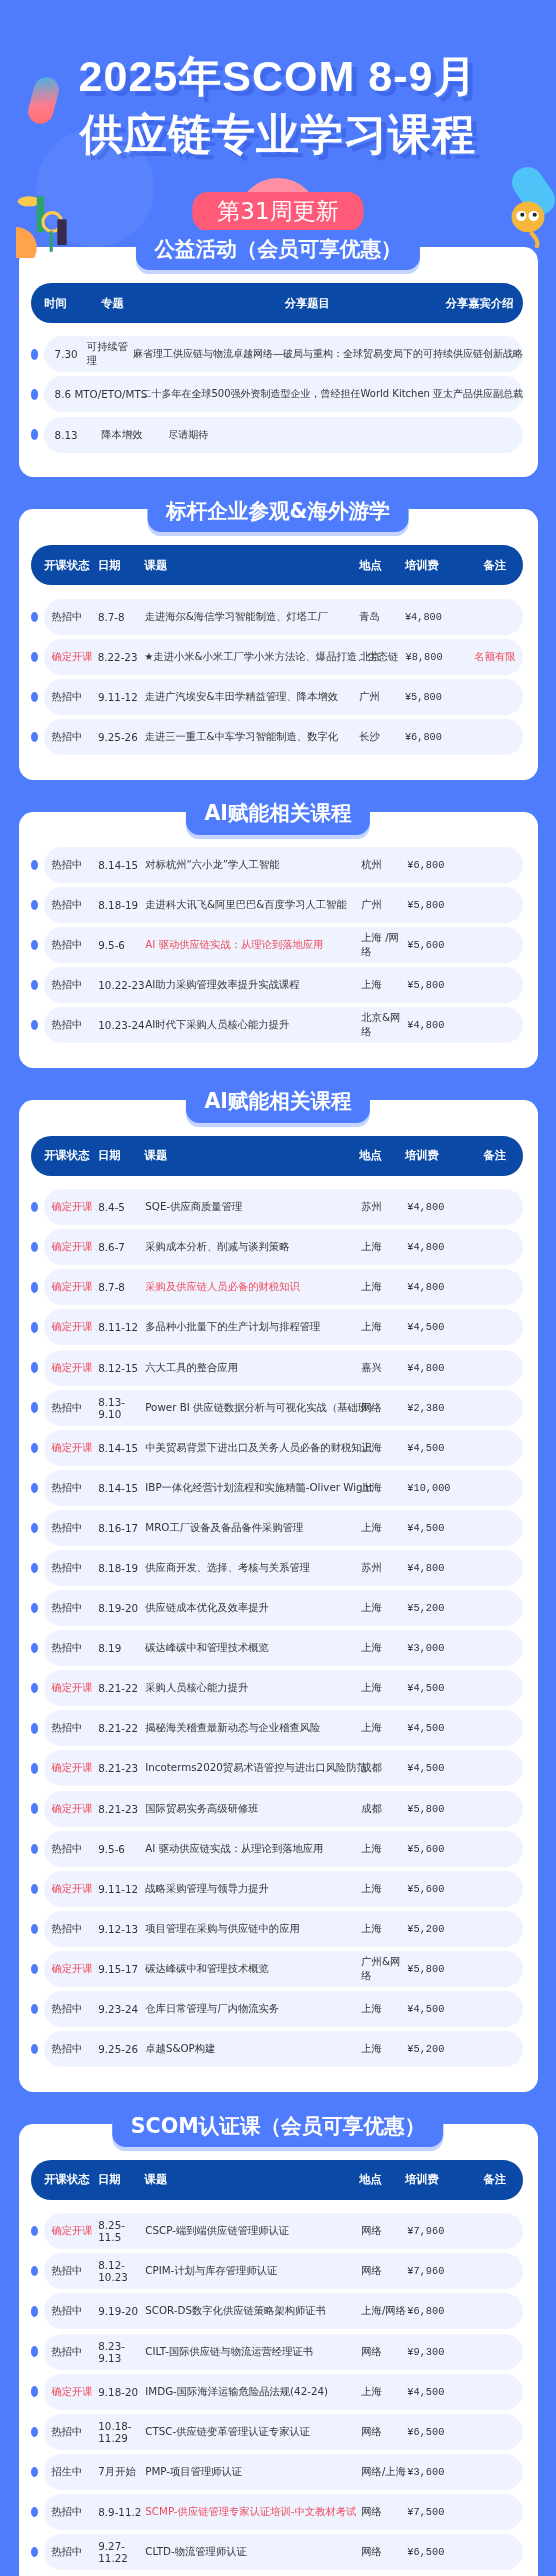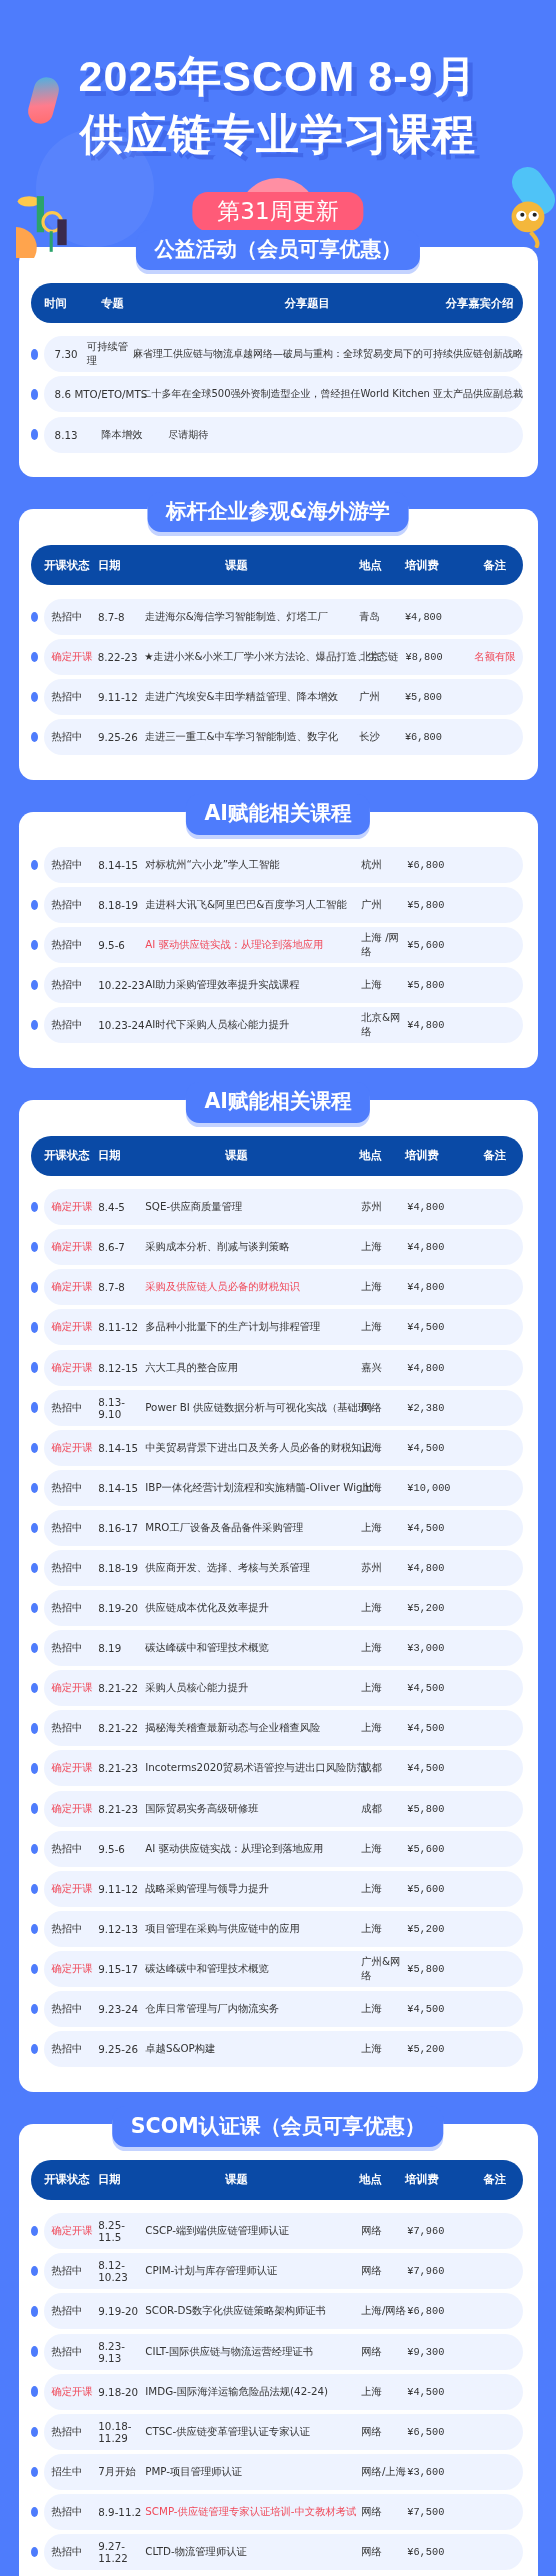--- a/index.html
+++ b/index.html
@@ -56,21 +56,21 @@
     border-radius: 50%; background: #4e7cfc;
   }
   .red { color: #f04a5a; }
   .c-status { width: 54px; padding-left: 7.2px; }
   .c-date { width: 47px; }
   .c-topic { width: 216px; white-space: nowrap; overflow: visible; }
   .c-loc { width: 46px; }
   .c-fee { width: 62px; text-align: left; font-family: Liberation Mono, monospace; }
   .c-note { width: 57px; text-align: center; }
   .thead .c-status { width: 54px; padding-left: 0; }
-  .thead .c-topic { text-align: center; padding-right: 31px; }
+  .thead .c-topic { text-align: left; padding-right: 31px; }
   .thead .c-note { text-align: center; }
 
   
   .pw .thead .c-time { width: 57px; }
   .pw .thead .c-subject { width: 77px; }
   .pw .thead .c-title { width: 258px; text-align: center; }
   .pw .thead .c-guest { flex: 1; text-align: center; }
   .pw .row .c-time { width: 57px; padding-left: 10.3px; }
   .pw .row .c-subject { width: 67px; }
   .pw .row .c-title { flex: 1; font-size: 10px; white-space: nowrap; }

